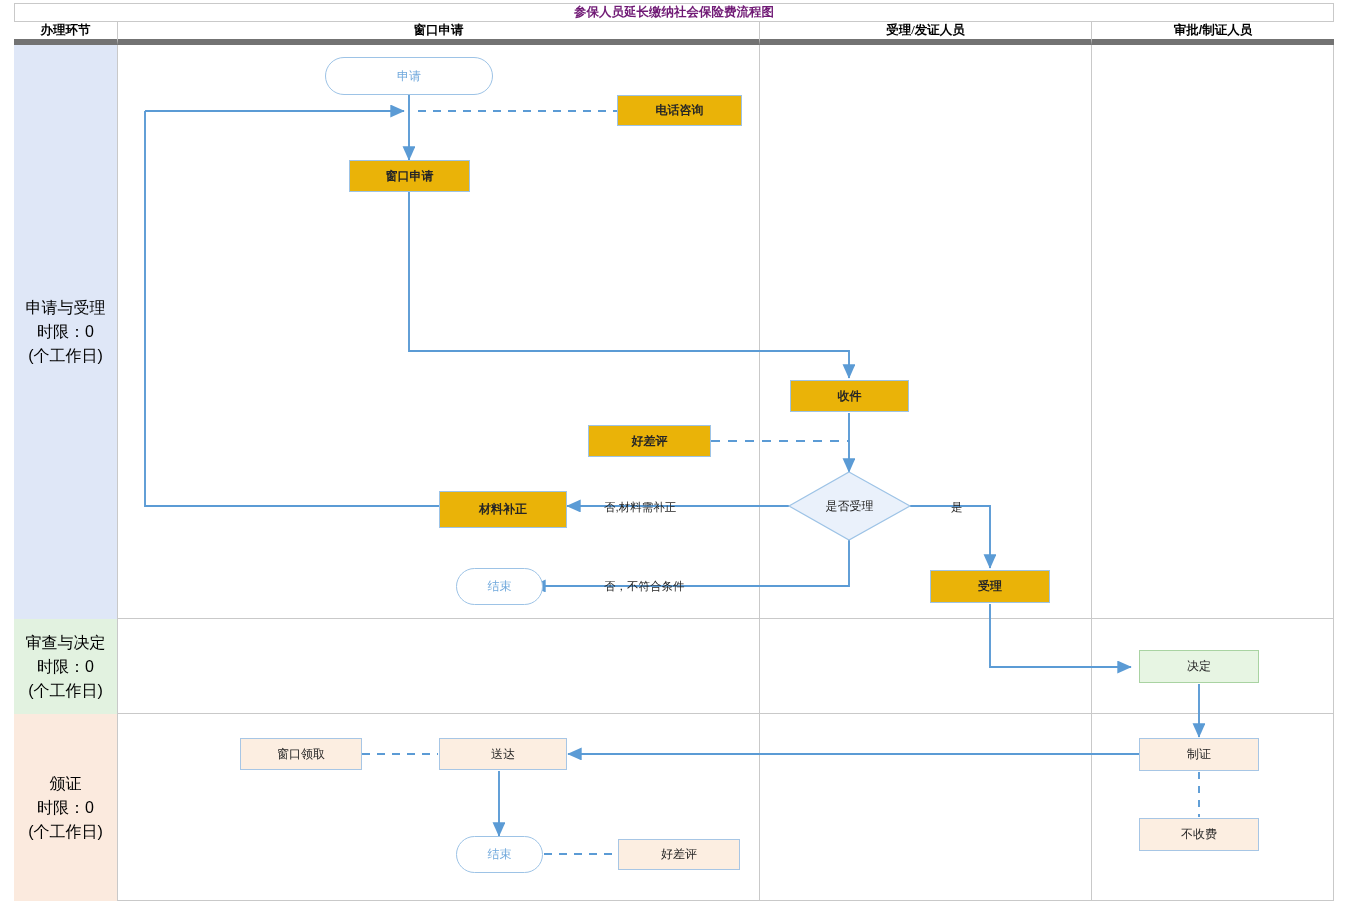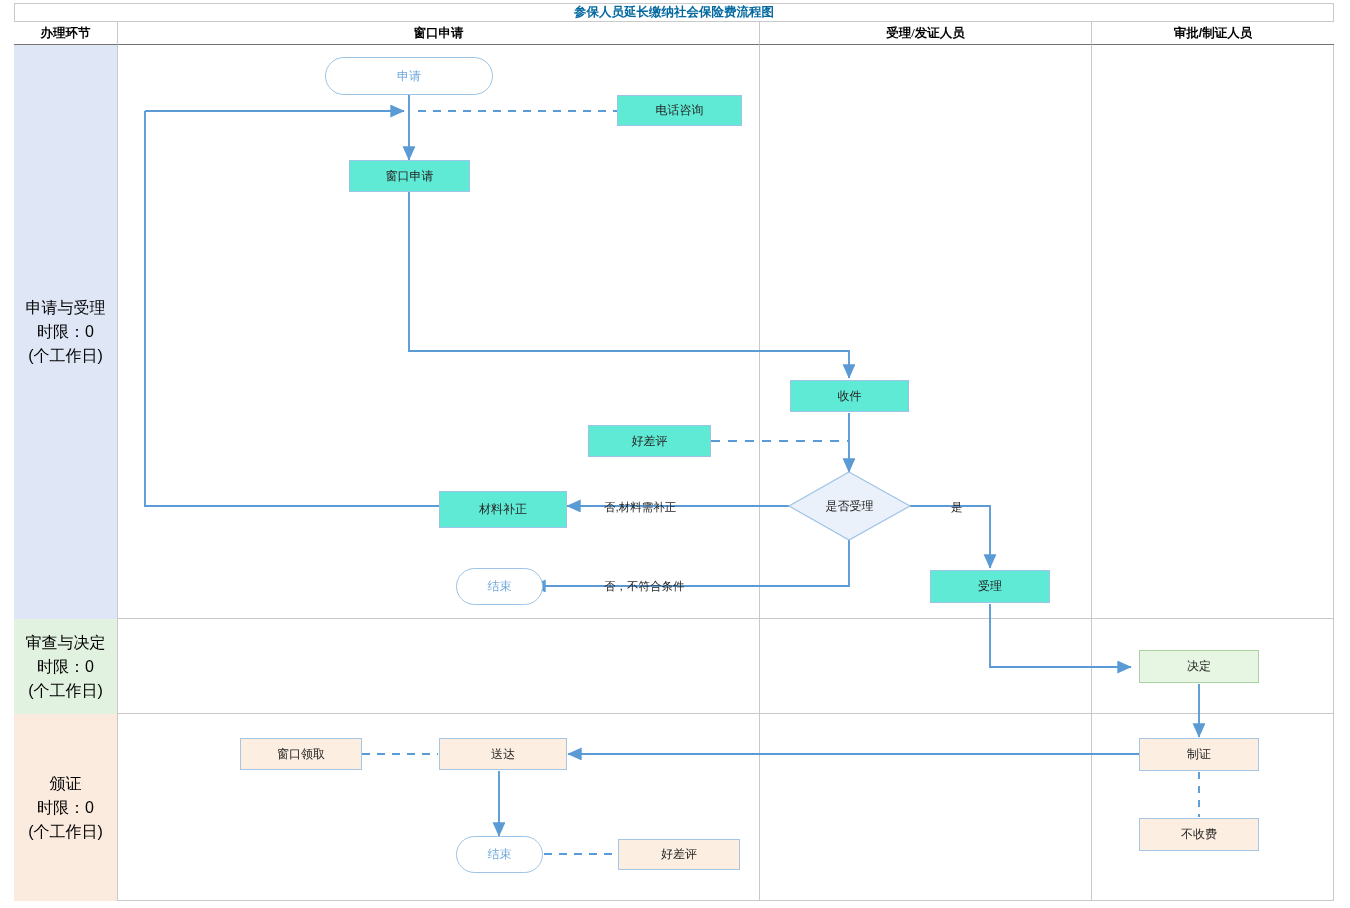--- a/index.html
+++ b/index.html
@@ -4,42 +4,42 @@
 <style>
   html,body{margin:0;padding:0;background:#ffffff;}
   body{font-family:"Liberation Sans","DejaVu Sans",sans-serif;}
   #page{position:relative;width:1350px;height:908px;background:#ffffff;overflow:hidden;}
 
   
   .frame{position:absolute;left:14px;top:3px;width:1320px;height:898px;border:1px solid #c9c9c9;box-sizing:border-box;}
   .title-bar{position:absolute;left:14px;top:3px;width:1320px;height:19px;
       box-sizing:border-box;border-bottom:1px solid #c9c9c9;
       display:flex;align-items:center;justify-content:center;
-      font-size:12.5px;font-weight:bold;color:#0369a1;}
+      font-size:12.5px;font-weight:bold;color:#701a75;}
   .hdr-row{position:absolute;left:14px;top:22px;width:1320px;height:23px;box-sizing:border-box;}
   .hdr-cell{position:absolute;top:0;height:23px;box-sizing:border-box;
-      border-bottom:1px solid #737373;border-right:1px solid #c9c9c9;
+      border-bottom:6px solid #737373;border-right:1px solid #c9c9c9;
       display:flex;align-items:center;justify-content:center;
       font-size:12.5px;font-weight:bold;color:#000;background:#fff;}
   .hdr-cell.last{border-right:none;}
 
   
   .lane{position:absolute;left:14px;box-sizing:border-box;border-bottom:1px solid #c9c9c9;}
   .lane.last{border-bottom:none;}
   .lane-label{position:absolute;left:0;top:0;width:104px;box-sizing:border-box;
       border-right:1px solid #c9c9c9;
       display:flex;flex-direction:column;align-items:center;justify-content:center;
       font-size:16px;color:#000;line-height:1.5;text-align:center;}
   .lane-col{position:absolute;top:0;box-sizing:border-box;border-right:1px solid #c9c9c9;}
   .lane-col.last{border-right:none;}
 
   
   .node{position:absolute;box-sizing:border-box;display:flex;align-items:center;
       justify-content:center;text-align:center;font-size:12px;line-height:1.25;z-index:5;}
-  .n-blue{background:#5eead4;border:1px solid #9dc3e6;color:#262626;}
+  .n-blue{background:#eab308;border:1px solid #9dc3e6;color:#262626;font-weight:bold;}
   .n-green{background:#e7f5e3;border:1px solid #a9d3a2;color:#262626;}
   .n-peach{background:#fceee1;border:1px solid #a7c6e5;color:#262626;}
   .n-round{background:#ffffff;border:1.4px solid #9dc3e6;border-radius:22px;color:#6fa8dc;}
   .n-diamond{background:transparent;border:none;color:#262626;}
   .diamond-label{position:relative;z-index:6;}
 
   svg.wires{position:absolute;left:0;top:0;width:1350px;height:908px;z-index:2;pointer-events:none;}
   .edge-label{position:absolute;font-size:11.5px;color:#262626;z-index:6;background:transparent;
       white-space:nowrap;}
 </style>

